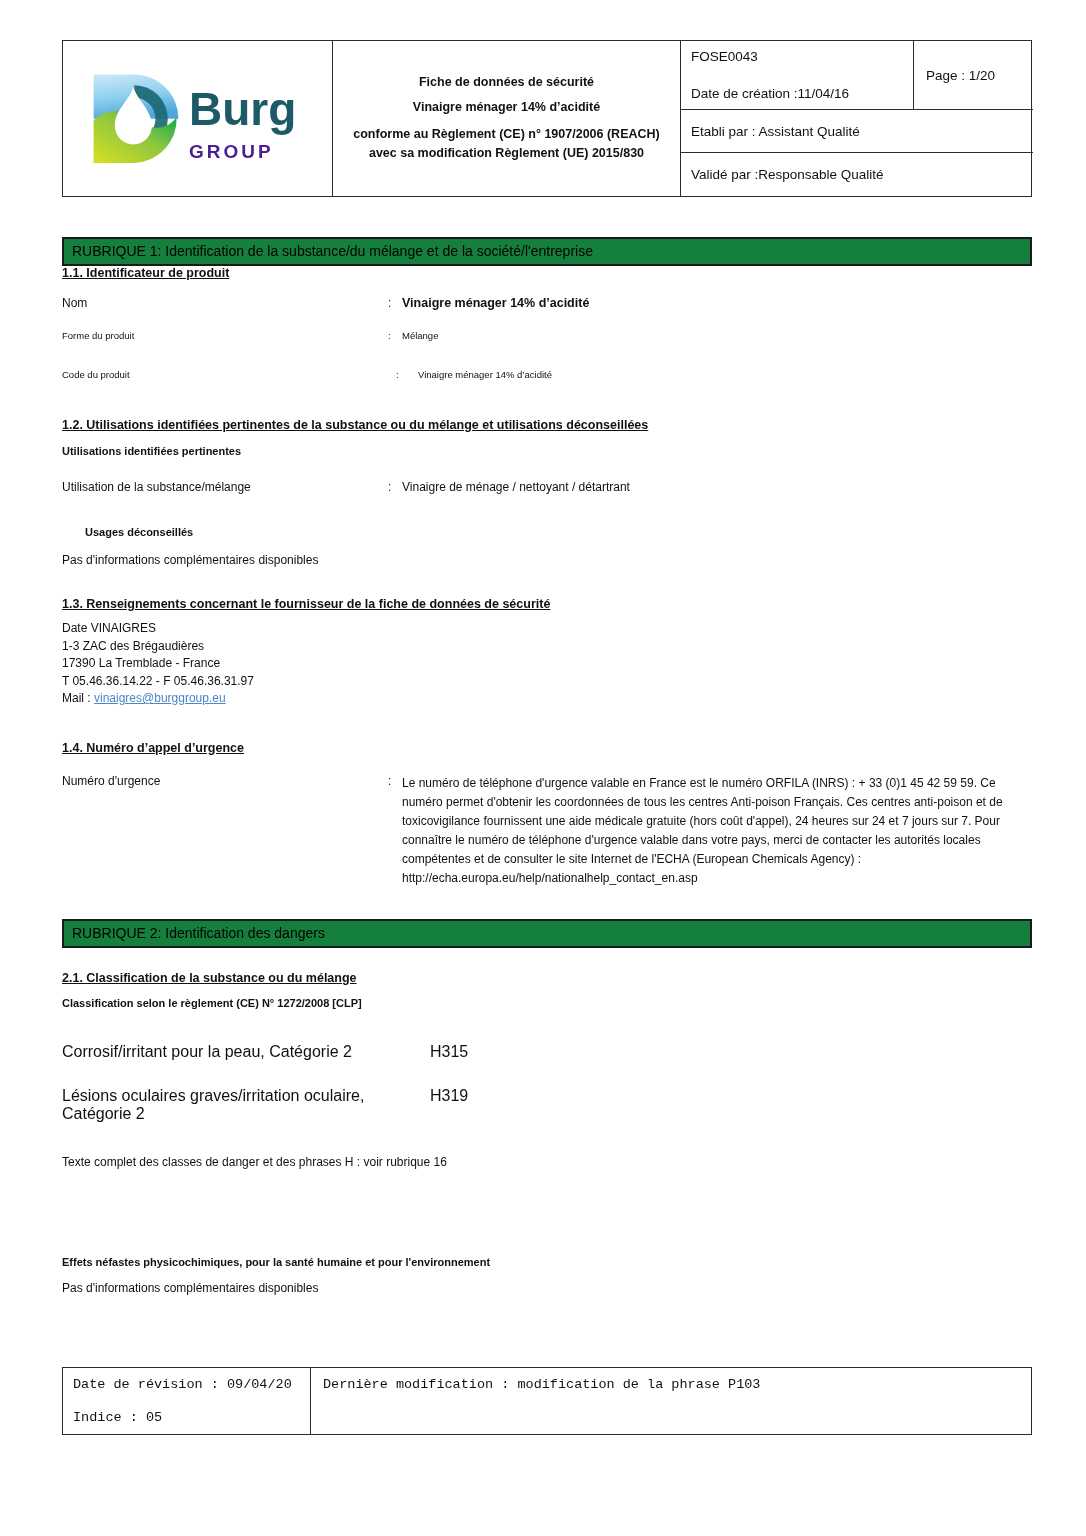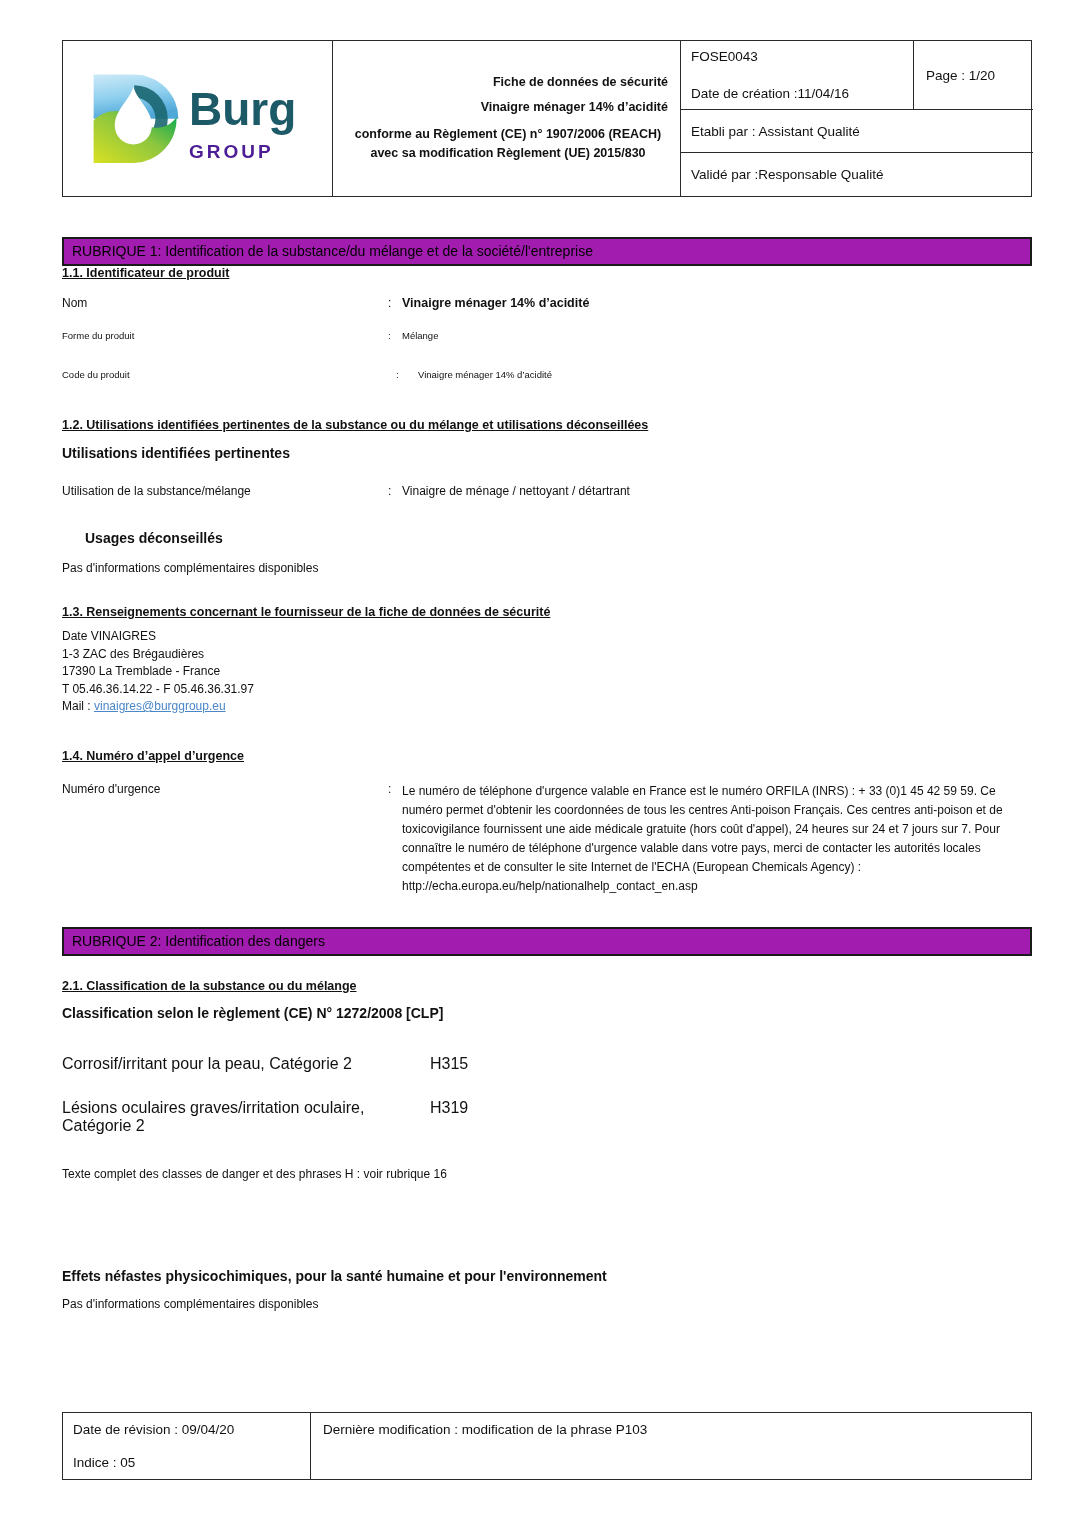--- a/index.html
+++ b/index.html
@@ -20,59 +20,59 @@
   }
   .hdr-logo-cell {
     border-right:1px solid #2b2b2b;
     display:flex; align-items:center; padding-left:20px; 
   }
   .brand-text { display:flex; flex-direction:column; line-height:1; padding-top:10px; }
   .brand-name { font-size:46px; font-weight:700; color:#1d5a68; letter-spacing:0; }
   .brand-sub { font-size:19px; font-weight:700; color:#4c1d95; letter-spacing:3px; margin-top:10px; }
   .hdr-title-cell {
     border-right:1px solid #2b2b2b;
-    display:flex; flex-direction:column; justify-content:center; align-items:flex-end;
+    display:flex; flex-direction:column; justify-content:center; align-items:center;
     text-align:center; font-weight:700; font-size:12.5px; gap:11px; padding:6px 12px;
   }
   .hdr-title-cell .l3 { max-width:320px; line-height:1.45; }
   .hdr-info-cell { display:flex; flex-direction:column; }
   .hdr-row1 { height:69px; border-bottom:1px solid #2b2b2b; display:flex; }
   .hdr-doc {
     width:233px; border-right:1px solid #2b2b2b; padding:8px 10px;
     display:flex; flex-direction:column; justify-content:space-between; font-size:13.5px;
   }
   .hdr-pagebox { flex:1; display:flex; align-items:center; padding-left:12px; font-size:13.5px; }
   .hdr-row2 { height:43px; border-bottom:1px solid #2b2b2b; display:flex; align-items:center; padding-left:10px; font-size:13.5px; }
   .hdr-row3 { flex:1; display:flex; align-items:center; padding-left:10px; font-size:13.5px; }
 
   
   .rub-bar {
-    background:#a21caf; border:2px solid #1a1a1a;
+    background:#15803d; border:2px solid #1a1a1a;
     font-size:14px; color:#000; padding:4px 8px 5px 8px;
   }
 
   
   .h-underline { font-size:12.5px; font-weight:700; text-decoration:underline; }
-  .h-bold { font-size:14px; font-weight:700; }
+  .h-bold { font-size:11px; font-weight:700; }
   .txt { font-size:12px; }
   .kv { display:flex; font-size:12px; }
   .kv .lab { width:326px; flex:none; }
   .kv .col { width:14px; flex:none; }
   .kv.small { font-size:9.5px; }
   .kv .val-bold { font-weight:700; font-size:12.5px; }
   .addr { font-size:12px; line-height:17.5px; }
   .link { color:#4a86c8; text-decoration:underline; }
   .para { width:608px; line-height:19px; }
   .hz { display:flex; font-size:16px; }
   .hz .lab { width:368px; flex:none; }
 
   
   .ftr {
-    position:absolute; top:1412px; left:62px; width:970px; height:68px;
-    border:1px solid #2b2b2b; display:flex; font-size:13.5px;
+    position:absolute; top:1367px; left:62px; width:970px; height:68px;
+    border:1px solid #2b2b2b; display:flex; font-size:13.5px;font-family:Liberation Mono, monospace;
   }
   .ftr-left {
     width:248px; border-right:1px solid #2b2b2b; padding:9px 10px;
     display:flex; flex-direction:column; justify-content:space-between;
   }
   .ftr-right { flex:1; padding:9px 12px; }
 </style>
 </head>
 <body>
 

